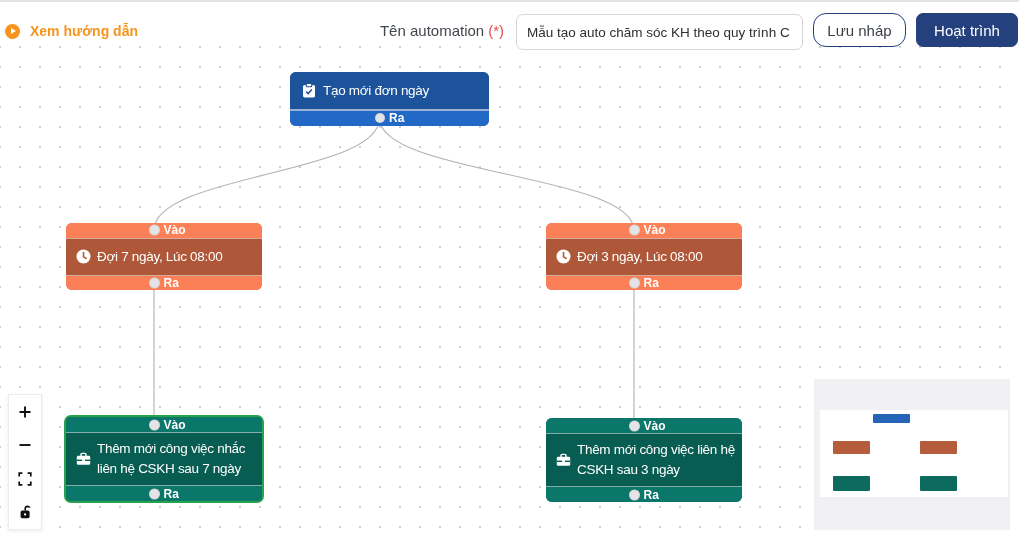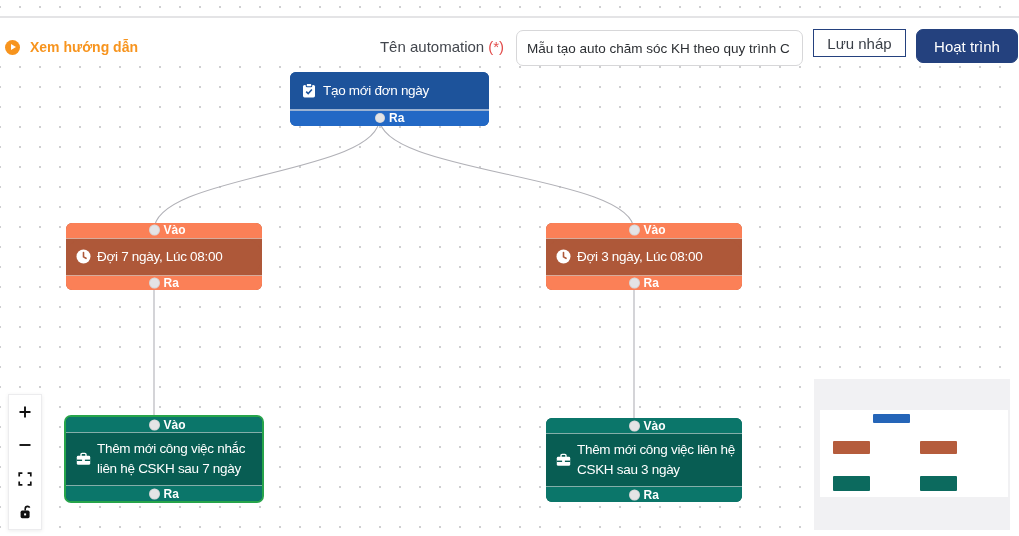--- a/index.html
+++ b/index.html
@@ -9,36 +9,36 @@
 
   
   #canvas { position:absolute; inset:0;
     background-image: radial-gradient(circle, #cfcfd1 1px, rgba(0,0,0,0) 1.3px);
     background-size: 20px 20px;
     background-position: -10px -3px; }
   #edges { position:absolute; left:0; top:0; width:1019px; height:536px; }
   .edge { fill:none; stroke:#b1b1b7; stroke-width:1.1px; }
 
   
-  #header { position:absolute; left:0; top:16px; width:1019px; height:45px;
+  #header { position:absolute; left:0; top:0; width:1019px; height:45px;
     background:#fff; border-top:2px solid #e4e4e6; }
   #guide { position:absolute; left:5px; top:21px; display:flex; align-items:center; gap:10px; cursor:pointer; }
   #guide .play-circle { width:15px; height:15px; border-radius:50%; background:#f7941e;
     display:flex; align-items:center; justify-content:center; }
   #guide .play-tri { width:0; height:0; border-left:5px solid #fff;
     border-top:3.5px solid transparent; border-bottom:3.5px solid transparent; margin-left:1.5px; }
   #guide .guide-text { color:#f7941e; font-weight:bold; font-size:14px; }
   #name-label { position:absolute; right:515px; top:11px; height:34px; display:flex; align-items:center;
     gap:4px; font-size:15px; color:#42464d; white-space:nowrap; }
   #name-label .req { color:#e24c4b; }
   #name-input { position:absolute; left:516px; top:12px; width:287px; height:32px;
     border:1px solid #d7d7d9; border-radius:7px; padding:17px 10px; font-size:13.5px; color:#2c2f33;
     font-family:inherit; outline:none; }
-  #btn-draft { position:absolute; left:813px; top:11px; width:93px; height:28px;
-    background:#fff; border:1px solid #24417e; border-radius:0; font-size:15px; color:#3a3f47;
+  #btn-draft { position:absolute; left:813px; top:11px; width:93px; height:34px;
+    background:#fff; border:1px solid #24417e; border-radius:13px; font-size:15px; color:#3a3f47;
     font-family:inherit; cursor:pointer; }
   #btn-active { position:absolute; left:916px; top:11px; width:102px; height:34px;
     background:#24417e; border:1px solid #24417e; border-radius:7px; font-size:15px; color:#fff;
     font-family:inherit; cursor:pointer; }
 
   
   .node { position:absolute; border-radius:6px; overflow:hidden; color:#fff; }
   .port { position:relative; }
   .port .dot { position:absolute; left:calc(50% - 15.5px); top:50%; transform:translateY(-50%);
     width:11px; height:11px; border-radius:50%; background:#e4e4e6;

